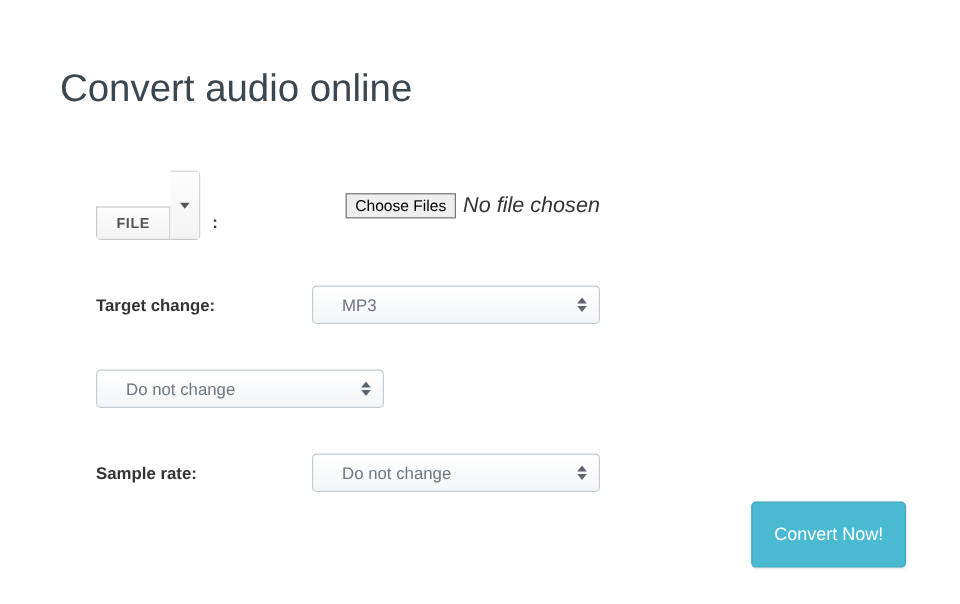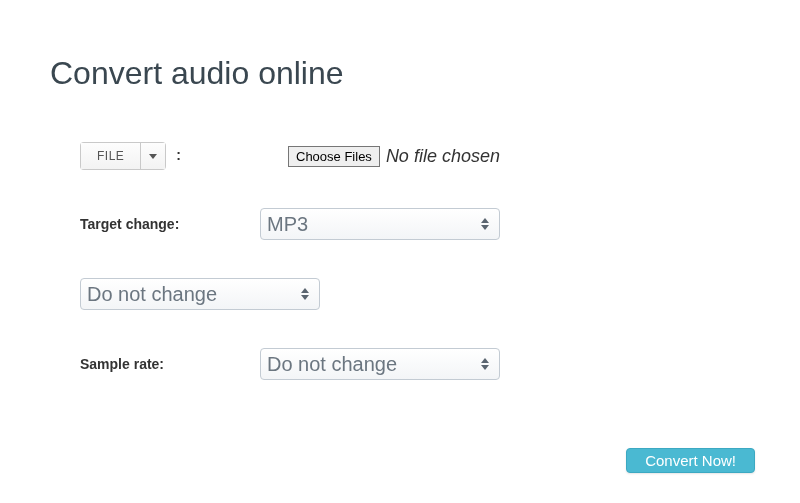--- a/index.html
+++ b/index.html
@@ -35,24 +35,25 @@
     .file-btn-group {
       display: inline-flex;
       border-radius: 4px;
       overflow: hidden;
     }
     .file-btn {
       background: linear-gradient(#fdfdfd, #f3f3f3);
       border: 1px solid #c9c9c9;
       padding: 6px 16px;
       font-size: 12px;
-      font-weight: 400;
+      font-weight: 700;
       color: #555;
       letter-spacing: 0.5px;
       cursor: pointer;
+      margin-top: 30px;
     }
     .file-btn-drop {
       background: linear-gradient(#fdfdfd, #f3f3f3);
       border: 1px solid #c9c9c9;
       border-left: none;
       padding: 6px 8px;
       cursor: pointer;
       display: flex;
       align-items: center;
     }
@@ -86,26 +87,26 @@
       color: #333;
       margin-left: 6px;
       font-style: italic;
     }
     .select {
       display: flex;
       align-items: center;
       justify-content: space-between;
       width: 240px;
       height: 32px;
-      padding: 0 10px 0 6px;
+      padding: 0 10px 0 24px;
       border: 1px solid #c3cbd3;
       border-radius: 4px;
       background: linear-gradient(#ffffff, #f3f5f7);
       cursor: pointer;
-      font-size: 20px;
+      font-size: 14px;
       color: #6b7680;
     }
     .sort-icon {
       display: flex;
       flex-direction: column;
       gap: 2px;
     }
     .tri-up {
       width: 0; height: 0;
       border-left: 4px solid transparent;
@@ -119,21 +120,21 @@
       border-top: 5px solid #5a6570;
     }
     .convert-btn {
       position: absolute;
       right: 45px;
       bottom: 30px;
       background: #4ab9d2;
       color: #fff;
       border: 1px solid #3ca9c2;
       border-radius: 4px;
-      padding: 3px 18px;
+      padding: 18px 18px;
       font-size: 15px;
       cursor: pointer;
       box-shadow: 0 1px 2px rgba(0,0,0,0.1);
     }
   </style>
 </head>
 <body>
 
 <h1>Convert audio online</h1>
 

